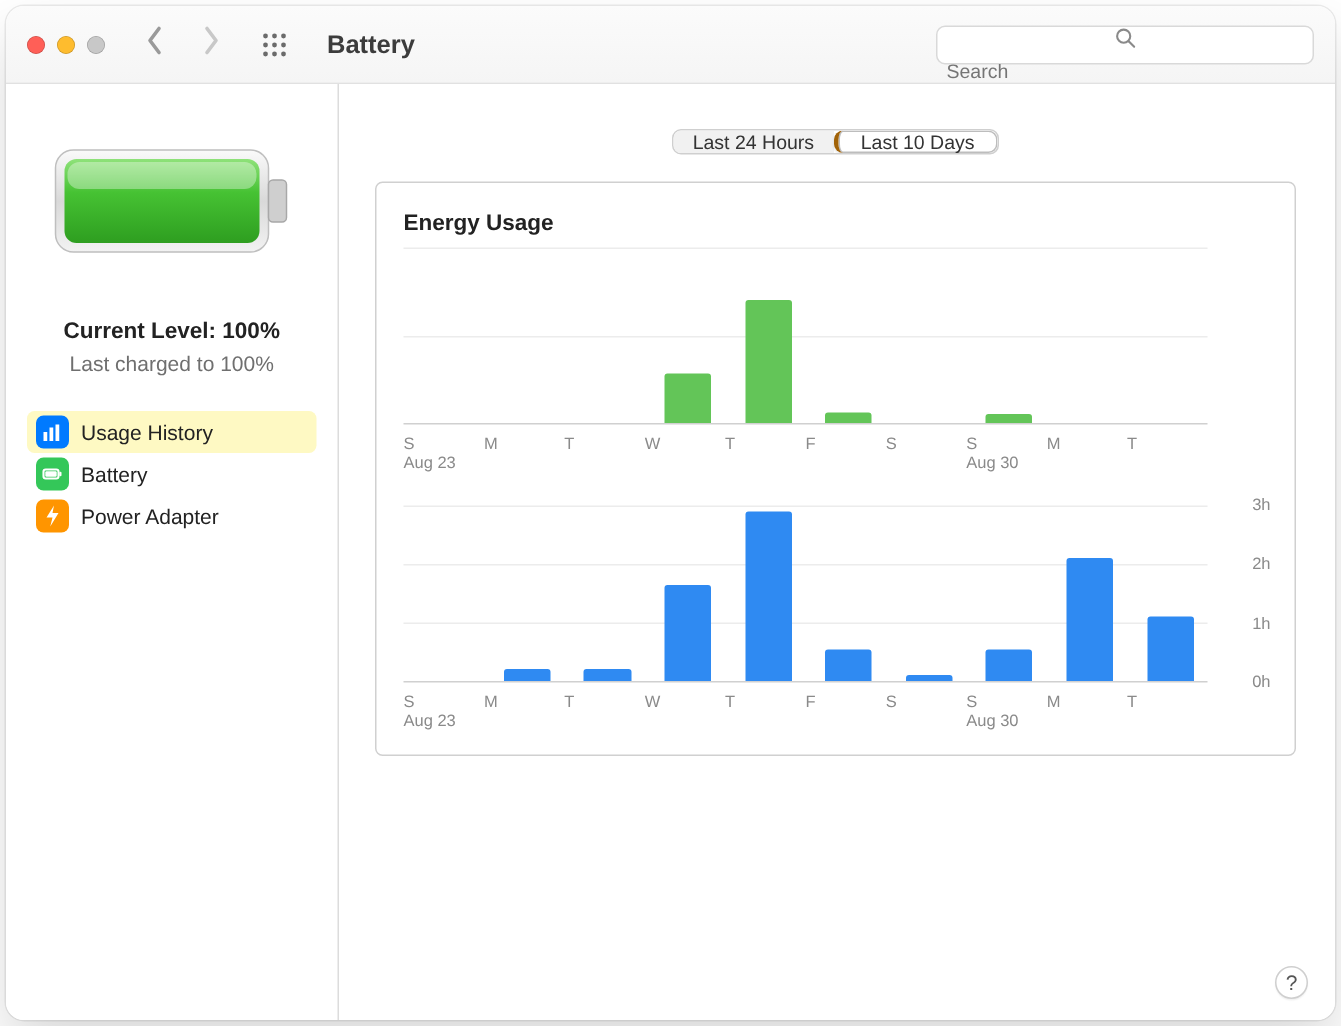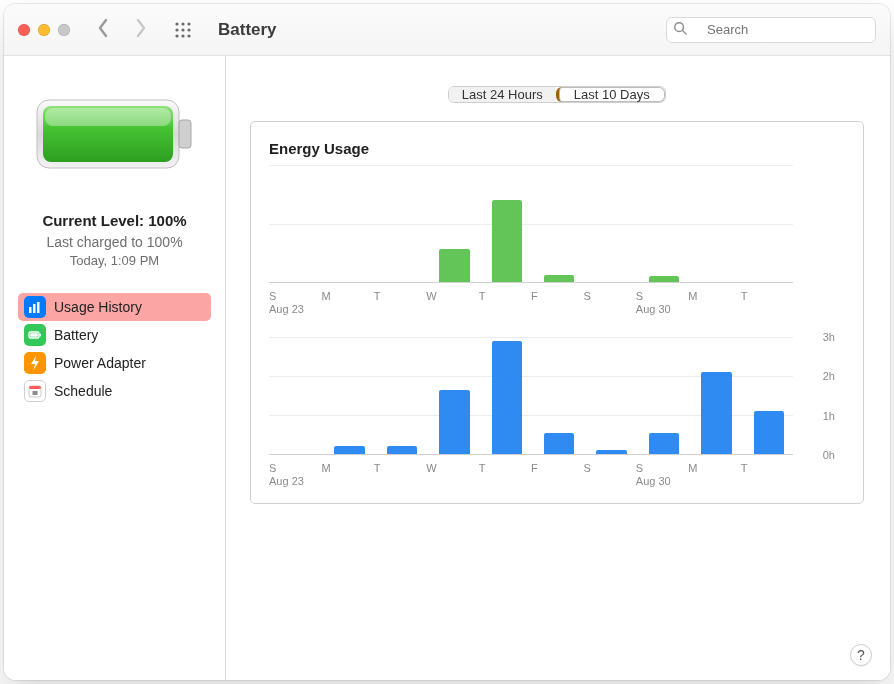--- a/index.html
+++ b/index.html
@@ -43,30 +43,31 @@
   .nav-arrows { display: flex; align-items: center; gap: 24px; margin-right: 18px; color: #9a9a9a; }
   .nav-arrows svg { width: 14px; height: 20px; }
 
   .grid-btn { margin-right: 18px; color: #6b6b6b; display:flex; }
   .grid-btn svg { width: 18px; height: 18px; }
 
   .title { font-size: 17px; font-weight: 600; color: #3c3c3c; }
 
   .search {
     margin-left: auto;
-    width: 210px;
+    width: 252px;
     height: 26px;
     border: 1px solid #d9d9d9;
     border-radius: 6px;
     display: flex;
     align-items: center;
     padding: 0 6px;
-    gap: 20px;
+    gap: 3px;
     color: #888;
     background: #fff;
+    flex-direction: column;
   }
   .search input {
     border: none; outline: none;
     font-size: 13px; color: #333;
     width: 100%;
     background: transparent;
   }
   .search svg { width: 14px; height: 14px; stroke: #888; }
 
   
@@ -91,21 +92,21 @@
   .battery-info .time { font-size: 13px; color: #6f6f6f; }
 
   .side-nav { margin-top: 22px; width: 100%; padding: 0 14px; }
   .side-item {
     display: flex; align-items: center; gap: 8px;
     height: 28px; padding: 0 6px;
     border-radius: 5px;
     font-size: 14px; color: #222;
     cursor: default;
   }
-  .side-item.selected { background: #fca5a5; text-align: center; }
+  .side-item.selected { background: #fef9c3; text-align: center; }
   .side-icon { width: 22px; height: 22px; border-radius: 5px; display:flex; align-items:center; justify-content:center; }
   .side-icon svg { width: 16px; height: 16px; }
 
   .icon-usage    { background: #007aff; }
   .icon-battery  { background: #34c759; }
   .icon-power    { background: #ff9500; }
   .icon-schedule { background: #ffffff; border: 1px solid #d0d0d0; }
 
   
   .main { flex:1; background:#fff; position:relative; padding: 30px 26px 0 24px; }
@@ -126,21 +127,21 @@
     background: #fff;
     box-shadow: 0 0 0 1px #bdbdbd inset, 0 1px 2px rgba(0,0,0,0.12);
     border-radius: 6px;
     font-weight: 500;
   }
   .seg.inactive { background:#f1f1f1; }
 
   .chart-card {
     border: 1px solid #d0d0d0;
     border-radius: 5px;
-    padding: 18px 28px 10px 18px;
+    padding: 18px 16px 10px 18px;
     background:#fff;
   }
 
   .chart-block { margin-bottom: 22px; }
   .chart-title { font-size: 15px; font-weight: 700; margin-bottom: 8px; color:#222; }
 
   .chart {
     position: relative;
     height: 150px;
     padding-right: 42px; 
@@ -245,21 +246,20 @@
           <rect x="2" y="6" width="142" height="68" rx="12" fill="url(#bodyG)" stroke="#bfbfbf"></rect>
           <rect x="8" y="12" width="130" height="56" rx="8" fill="url(#fillG)"></rect>
           <rect x="10" y="14" width="126" height="18" rx="8" fill="rgba(255,255,255,0.35)"></rect>
           <rect x="144" y="26" width="12" height="28" rx="3" fill="#cfcfcf" stroke="#a8a8a8"></rect>
         </svg>
       </div>
 
       <div class="battery-info">
         <div class="level">Current Level: 100%</div>
         <div class="charged">Last charged to 100%</div>
-        <div class="time">Today, 1:09 PM</div>
       </div>
 
       <div class="side-nav">
         <div class="side-item selected">
           <span class="side-icon icon-usage">
             <svg viewBox="0 0 16 16">
                 <g fill="#fff">
                   <rect x="2" y="8" width="2.5" height="6"></rect>
                   <rect x="6" y="5" width="2.5" height="9"></rect>
                   <rect x="10" y="3" width="2.5" height="11"></rect>
@@ -279,30 +279,20 @@
           <span>Battery</span>
         </div>
         <div class="side-item">
           <span class="side-icon icon-power">
             <svg viewBox="0 0 16 16">
                 <polygon points="9,1 4,9 8,9 6.5,15 12,6 8,6" fill="#fff"></polygon>
               </svg>
           </span>
           <span>Power Adapter</span>
         </div>
-        <div class="side-item">
-          <span class="side-icon icon-schedule">
-            <svg viewBox="0 0 16 16">
-                <rect x="2" y="3" width="12" height="11" rx="2" fill="#fff" stroke="#c8c8c8"></rect>
-                <rect x="2" y="3" width="12" height="3" rx="2" fill="#ff5b5b"></rect>
-                <rect x="5.5" y="8" width="5" height="4" rx="0.5" fill="#8a8a8a"></rect>
-              </svg>
-          </span>
-          <span>Schedule</span>
-        </div>
       </div>
     </div>
 
     <div class="main">
 
       <div class="seg-control">
         <div class="seg inactive">Last 24 Hours</div>
         <div class="seg active">Last 10 Days</div>
       </div>
 

